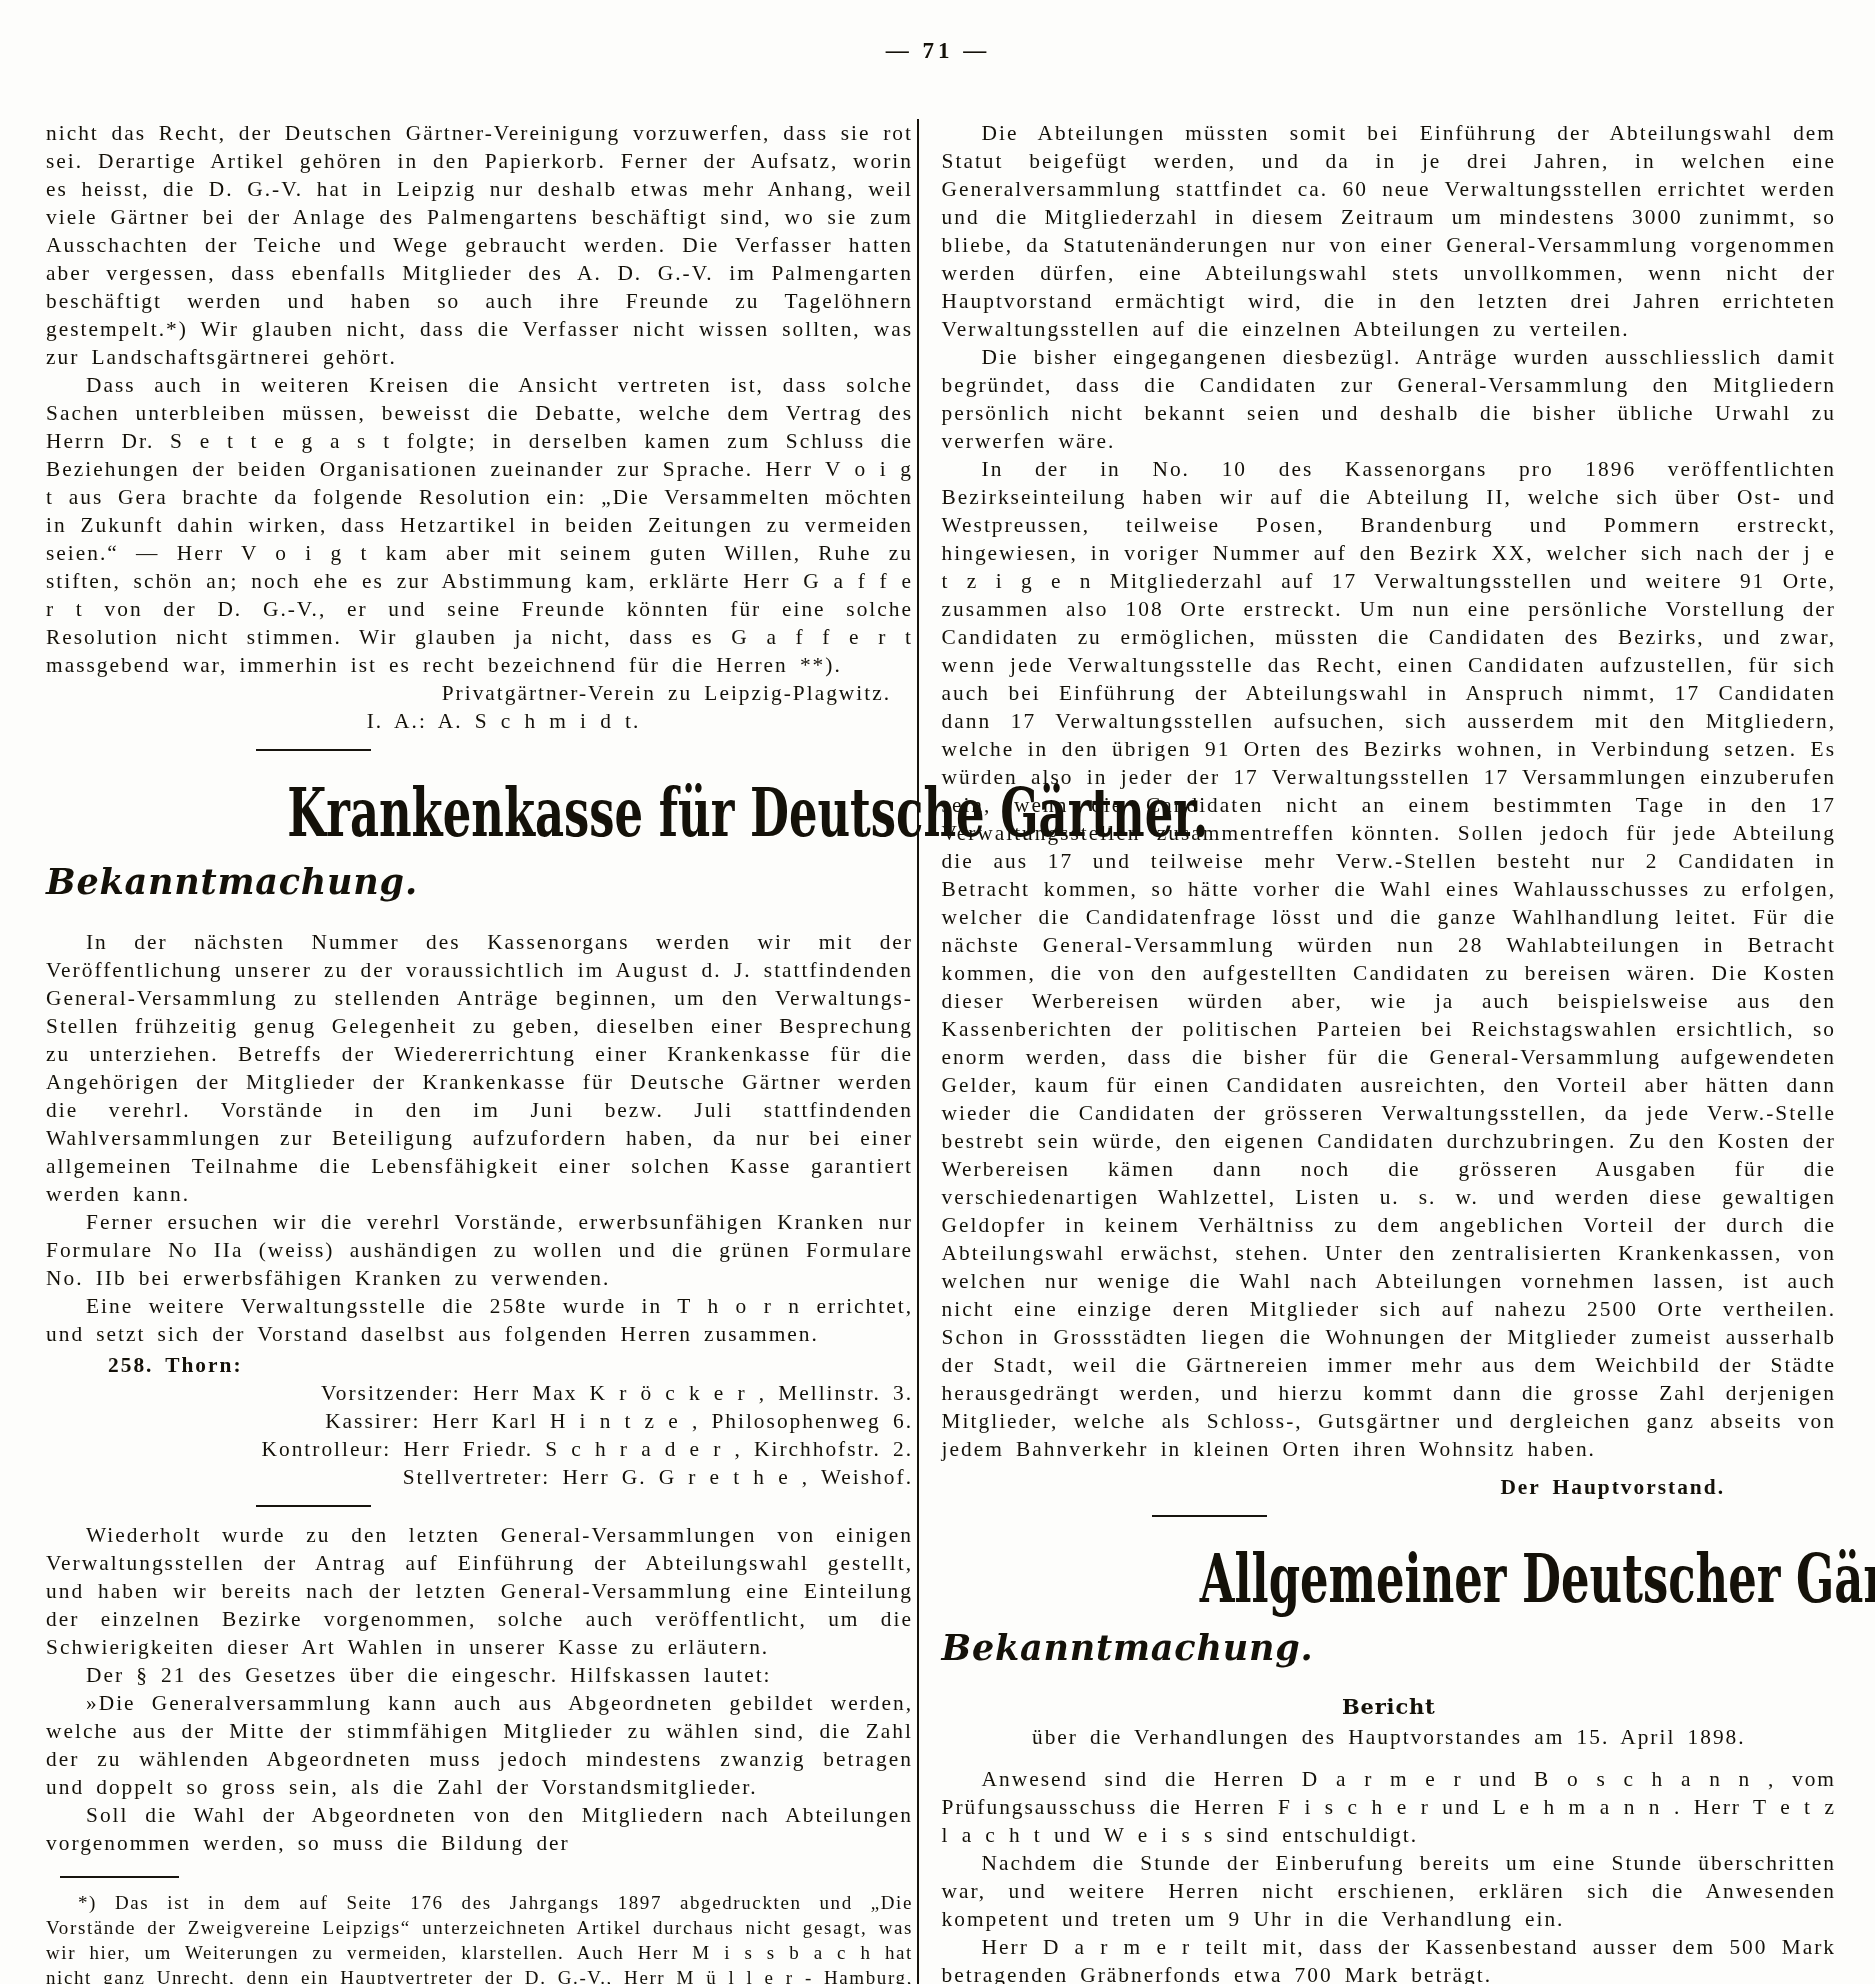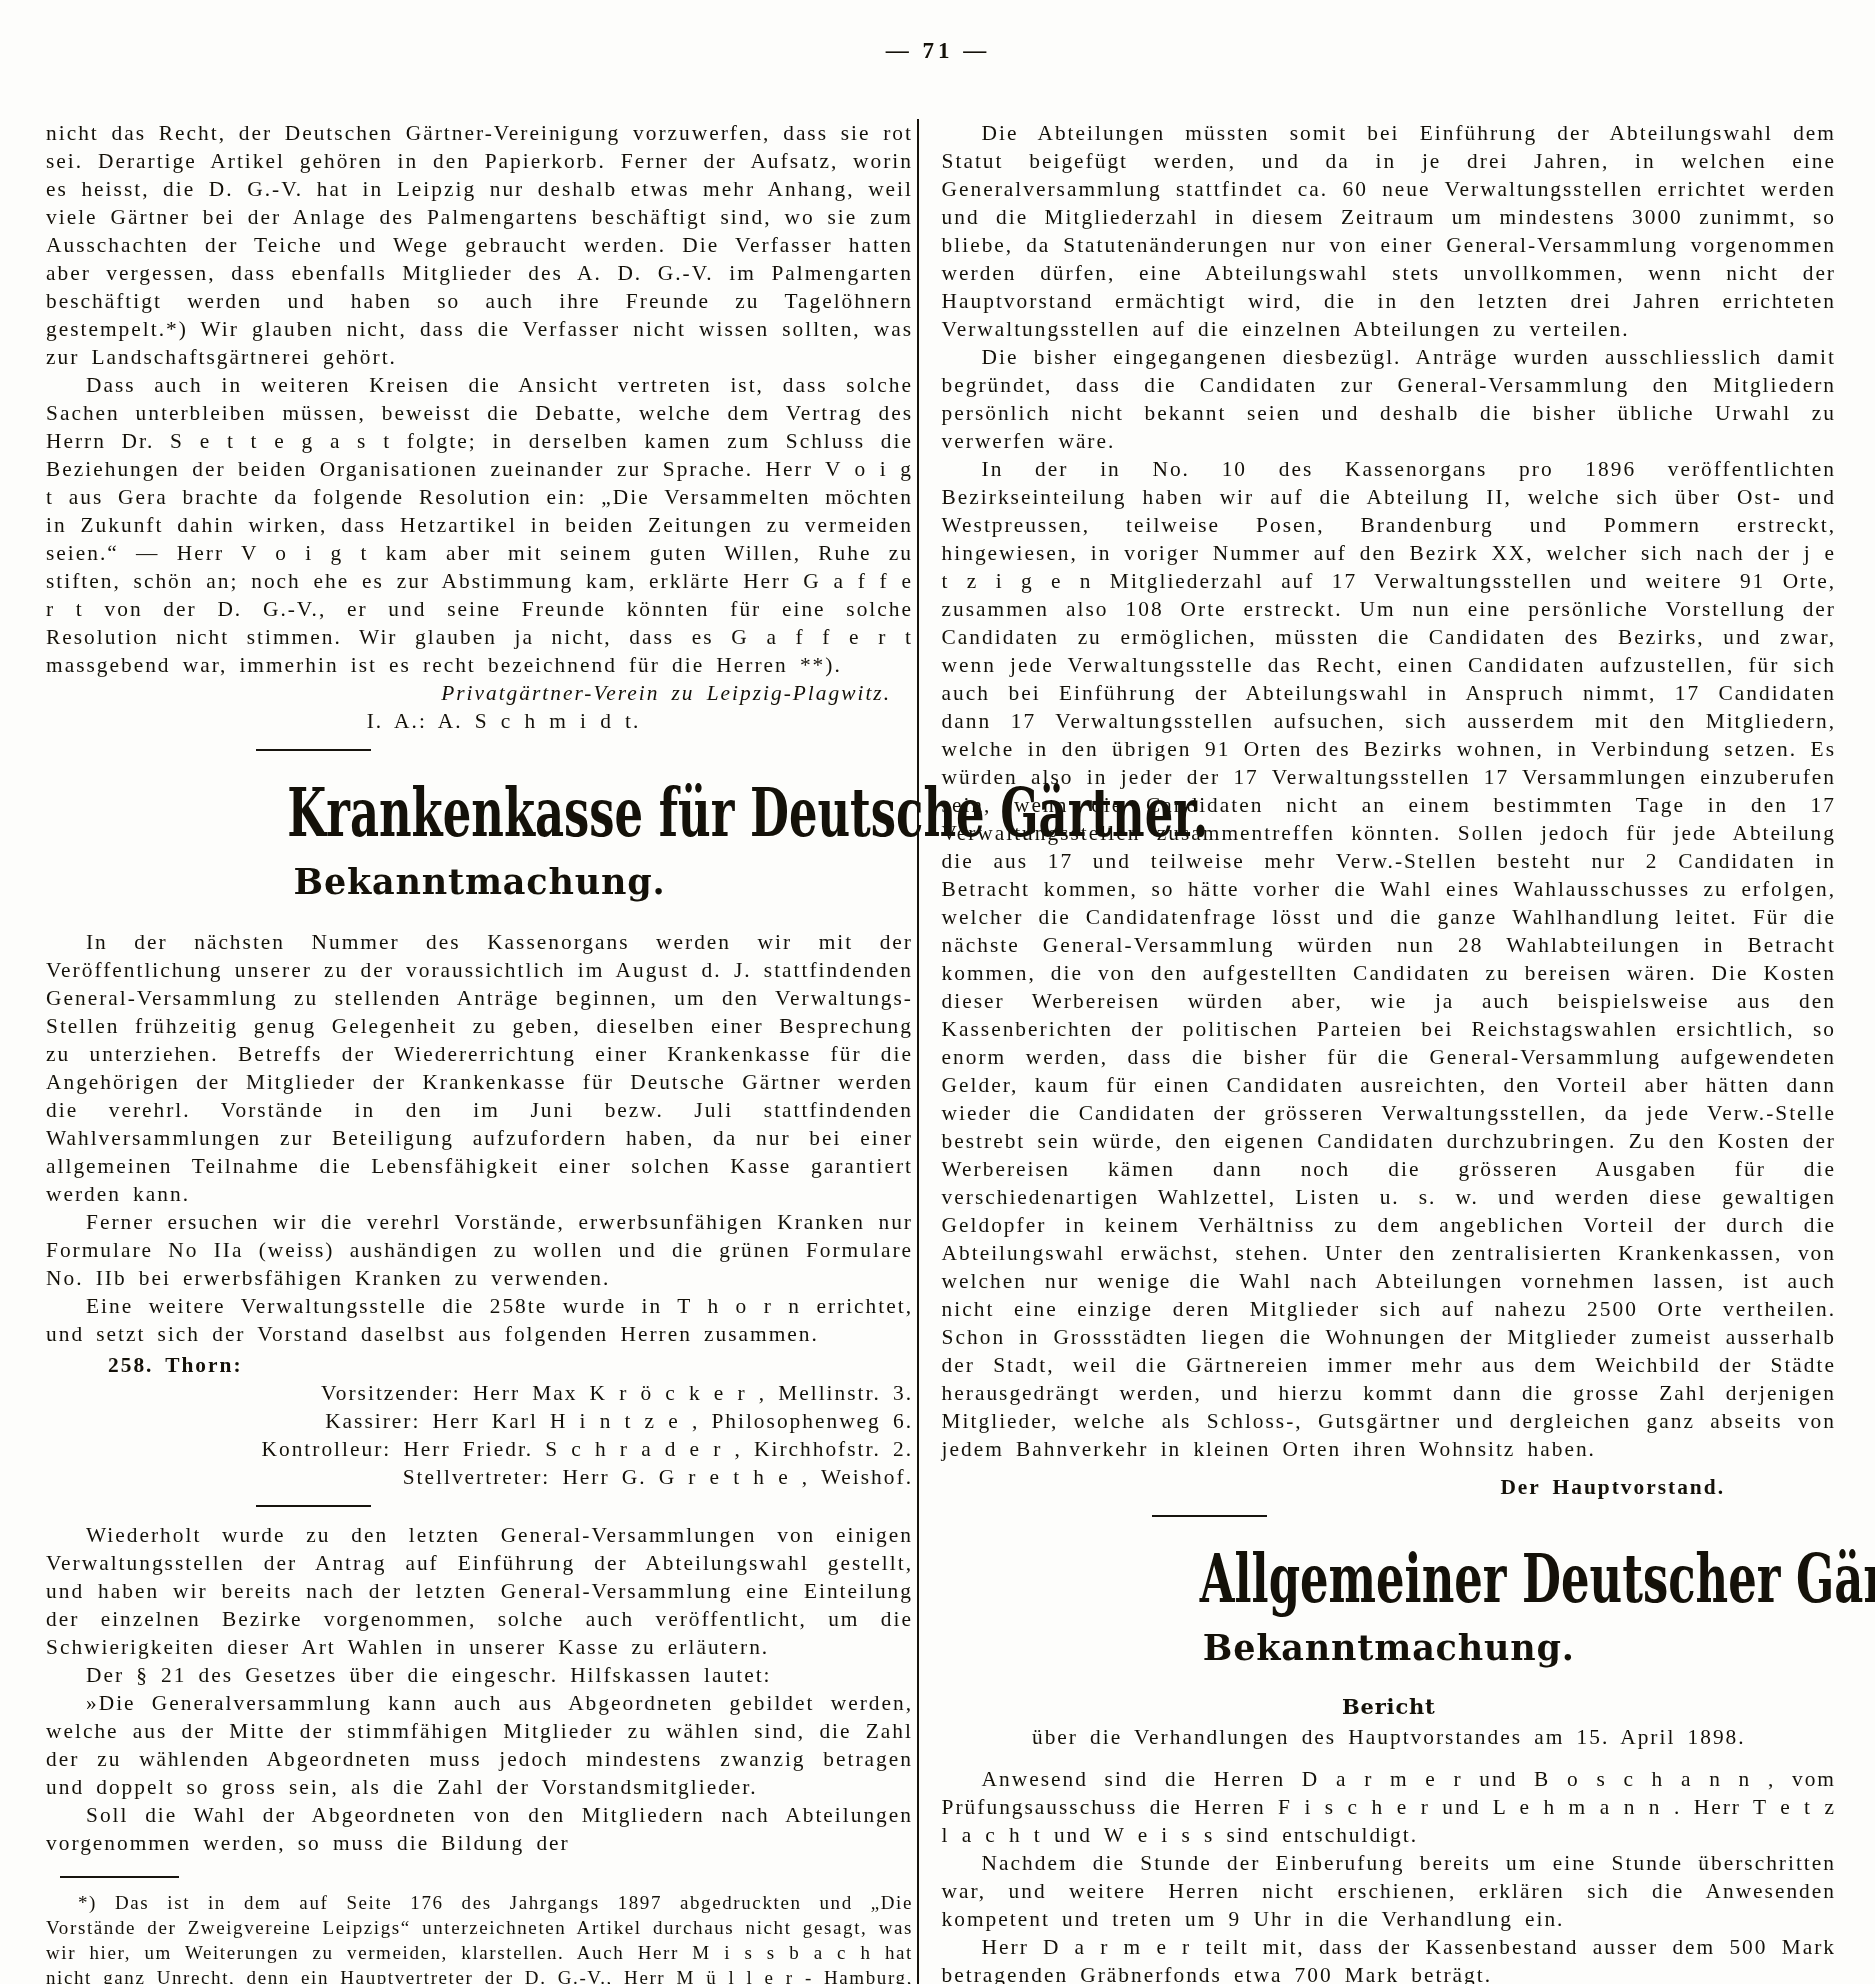--- a/index.html
+++ b/index.html
@@ -24,32 +24,32 @@
   .col-left{width:867px;}
   .col-right{flex:1;}
   .divider{width:1.6px;background:#17140e;margin:0 23px 0 4px;}
   p{margin:0;}
   .body{
     font-size:21.4px;line-height:28px;
     letter-spacing:2px;word-spacing:4.8px;
     text-align:justify;
   }
   .indent{text-indent:40px;}
-  .sig-org{text-align:right;padding-right:22px;font-style:italic;}
+  .sig-org{text-align:right;padding-right:22px;}
   .sig-name{text-align:center;padding-left:48px;}
   h1{
     margin:22px 4px 0;text-align:left;white-space:nowrap;
     font-family:"DejaVu Serif", serif;font-weight:bold;
     font-size:68px;line-height:1.15;
   }
   h1 .condense{display:inline-block;transform:scaleX(0.66);transform-origin:center;}
   h2{
-    margin:10px 0 26px;text-align:center;
+    margin:10px 0 26px;text-align:left;
     font-family:"DejaVu Serif", serif;font-weight:bold;
-    font-size:35px;letter-spacing:0.8px;
+    font-size:35px;letter-spacing:0.8px;font-style:italic;
   }
   h3{
     margin:8px 0 4px;text-align:center;
     font-family:"DejaVu Serif", serif;font-weight:bold;
     font-size:21px;letter-spacing:0.8px;
   }
   .report-sub{text-align:center;margin-bottom:14px;}
   .thorn-head{font-weight:bold;padding-left:62px;margin-top:2.4px;}
   .officer{padding-left:131px;text-align:right;}
   .hauptvorstand{font-weight:bold;text-align:right;padding-right:111px;margin-top:10px;}

